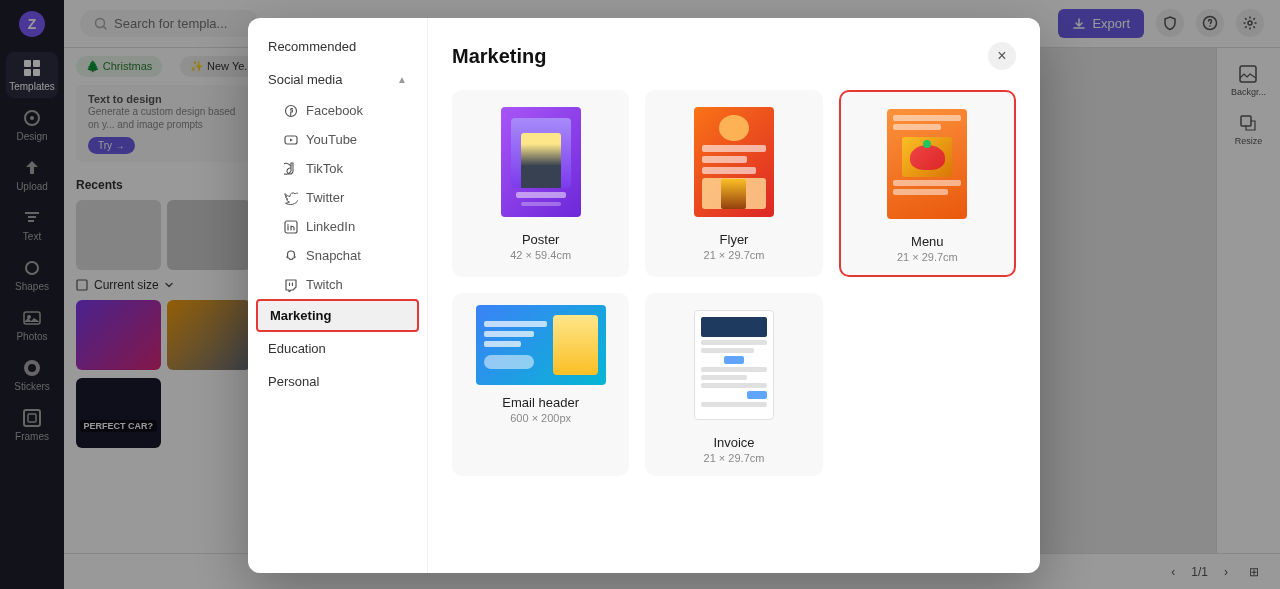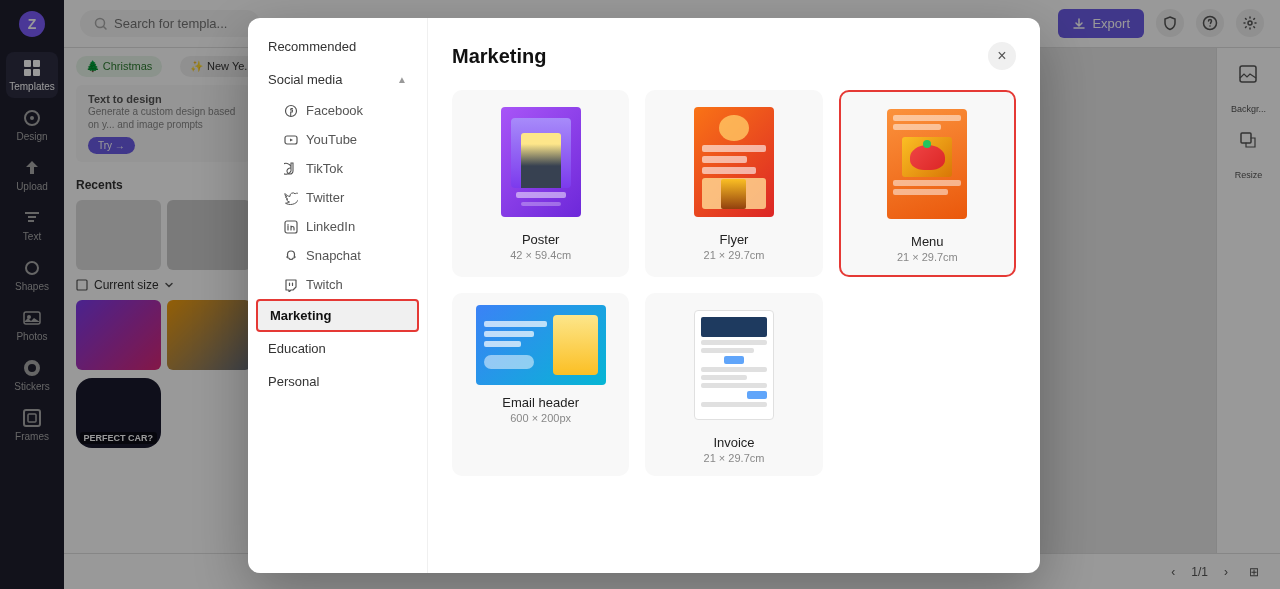--- a/index.html
+++ b/index.html
@@ -54,21 +54,21 @@
       position: absolute; left: 64px; top: 48px; right: 0; bottom: 0;
       background: #e8e8e8; z-index: 1;
     }
 
     
     .right-panel {
       position: absolute; right: 0; top: 48px; width: 64px; height: calc(589px - 48px);
       background: white; border-left: 1px solid #e0e0e0; z-index: 5;
       display: flex; flex-direction: column; align-items: center; padding-top: 16px; gap: 16px;
     }
-    .right-panel-item { display: flex; flex-direction: column; align-items: center; gap: 20px; font-size: 10px; color: #555; cursor: pointer; }
+    .right-panel-item { display: flex; flex-direction: column; align-items: center; gap: 3px; font-size: 10px; color: #555; cursor: pointer; }
 
     
     .left-panel {
       position: absolute; left: 64px; top: 48px; width: 200px; height: calc(589px - 48px);
       background: white; border-right: 1px solid #e0e0e0; z-index: 5; overflow: hidden;
     }
     .chip-bar { display: flex; gap: 18px; overflow-x: auto; padding: 8px 12px; }
     .chip {
       background: #f0f0f0; border-radius: 20px; padding: 4px 10px; font-size: 11px;
       white-space: nowrap; cursor: pointer; display: flex; align-items: center; gap: 4px; color: #333;
@@ -295,21 +295,21 @@
     <span>Current size</span>
     <svg width="12" height="12" viewBox="0 0 12 12" fill="none">
         <path d="M3 4.5l3 3 3-3" stroke="#555" stroke-width="1.5" stroke-linecap="round"></path>
       </svg>
   </div>
   <div class="thumbnails-row">
     <div class="thumbnail" style="background: linear-gradient(135deg, #7c3aed, #db2777);"></div>
     <div class="thumbnail" style="background: linear-gradient(135deg, #f59e0b, #6b7280);"></div>
   </div>
   <div style="margin-top: 8px;" class="thumbnails-row">
-    <div class="thumbnail" style="background: #1a1a2e; position: relative; display: flex; align-items: flex-end; justify-content: center; padding-bottom: 4px; border-radius: 16px;">
+    <div class="thumbnail" style="background: #1a1a2e; position: relative; display: flex; align-items: flex-end; justify-content: center; padding-bottom: 16px;">
       <span style="font-size: 9px; color: white; font-weight: 600; background: rgba(0,0,0,0.5); padding: 1px 4px; border-radius: 3px;">PERFECT CAR?</span>
     </div>
   </div>
 </div>
 
 <div class="right-panel">
   <div class="right-panel-item">
     <svg width="20" height="20" viewBox="0 0 20 20" fill="none">
         <rect x="2" y="2" width="16" height="16" rx="2" stroke="#555" stroke-width="1.5"></rect>
         <path d="M2 14l4-4 3 3 3-3 6 4" stroke="#555" stroke-width="1.2"></path>

